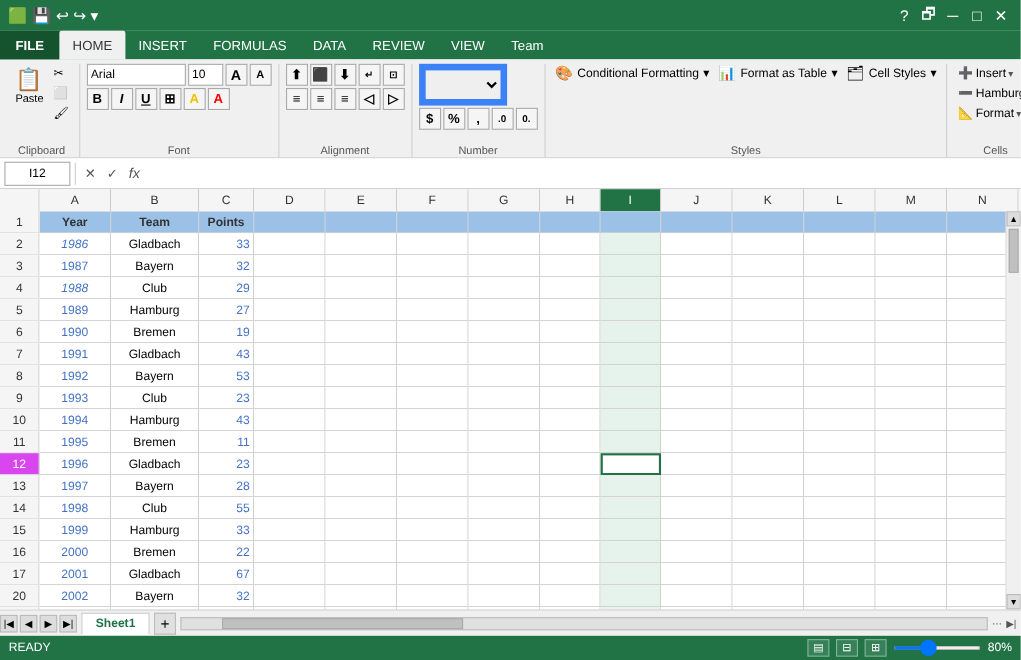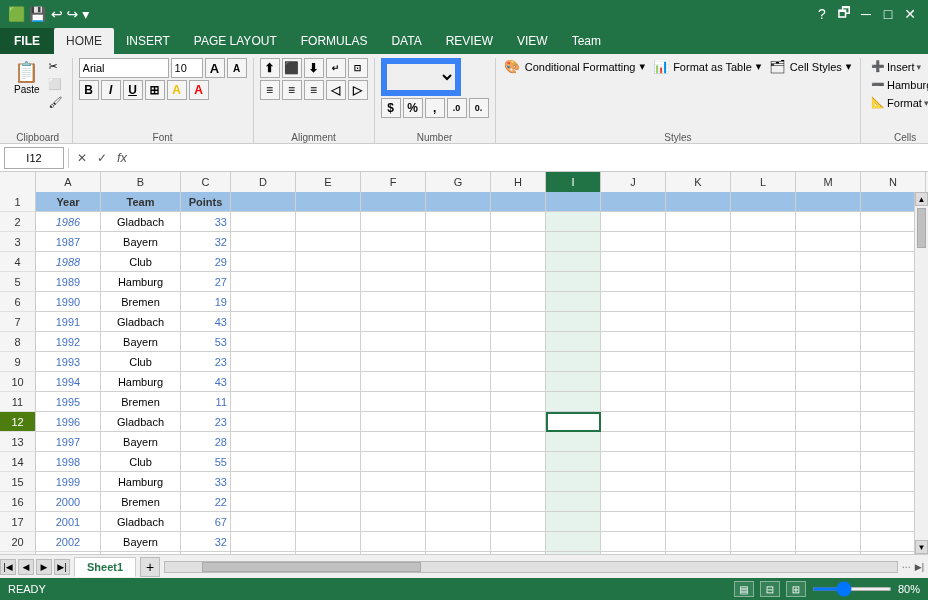--- a/index.html
+++ b/index.html
@@ -197,21 +197,21 @@
       overflow: hidden;
     }
     .row-num {
       height: 20px;
       border-right: 1px solid #ccc;
       border-bottom: 1px solid #e0e0e0;
       display: flex; align-items: center; justify-content: center;
       font-size: 11px; color: #333;
       background: #f5f5f5;
     }
-    .row-num.selected { background: #4d7c0f; color: white; }
+    .row-num.selected { background: #d946ef; color: white; }
     .grid-scroll {
       flex: 1;
       overflow: hidden;
       position: relative;
     }
     .grid {
       display: flex;
       flex-direction: column;
     }
     .grid-row {
@@ -292,21 +292,20 @@
     <span>─</span>
     <span>□</span>
     <span>✕</span>
   </div>
 </div>
 
 <div class="ribbon-tabs">
   <div class="tab file-tab">FILE</div>
   <div class="tab active">HOME</div>
   <div class="tab">INSERT</div>
-  <div class="tab">PAGE LAYOUT</div>
   <div class="tab">FORMULAS</div>
   <div class="tab">DATA</div>
   <div class="tab">REVIEW</div>
   <div class="tab">VIEW</div>
   <div class="tab">Team</div>
 </div>
 
 <div class="ribbon">
 
   <div class="ribbon-group">

